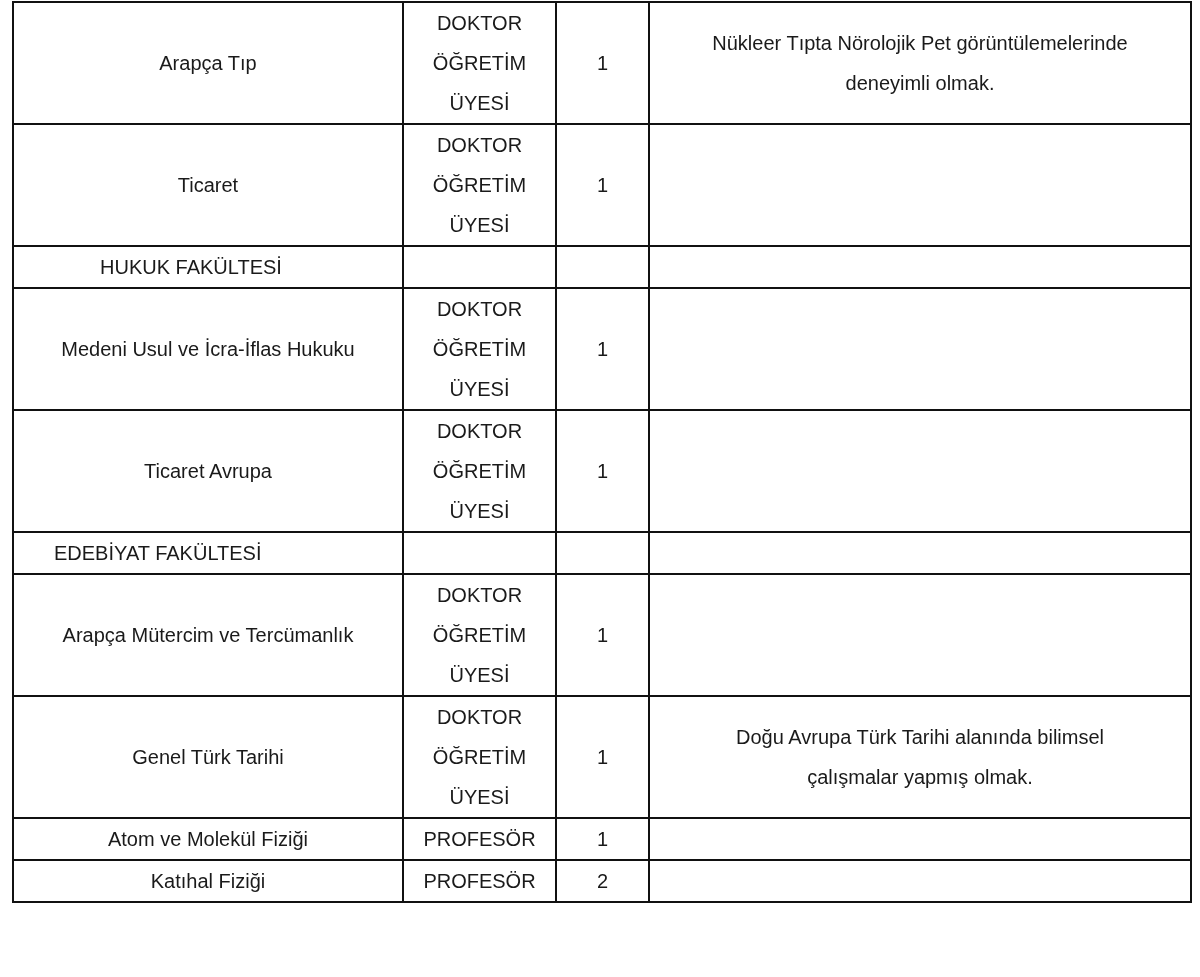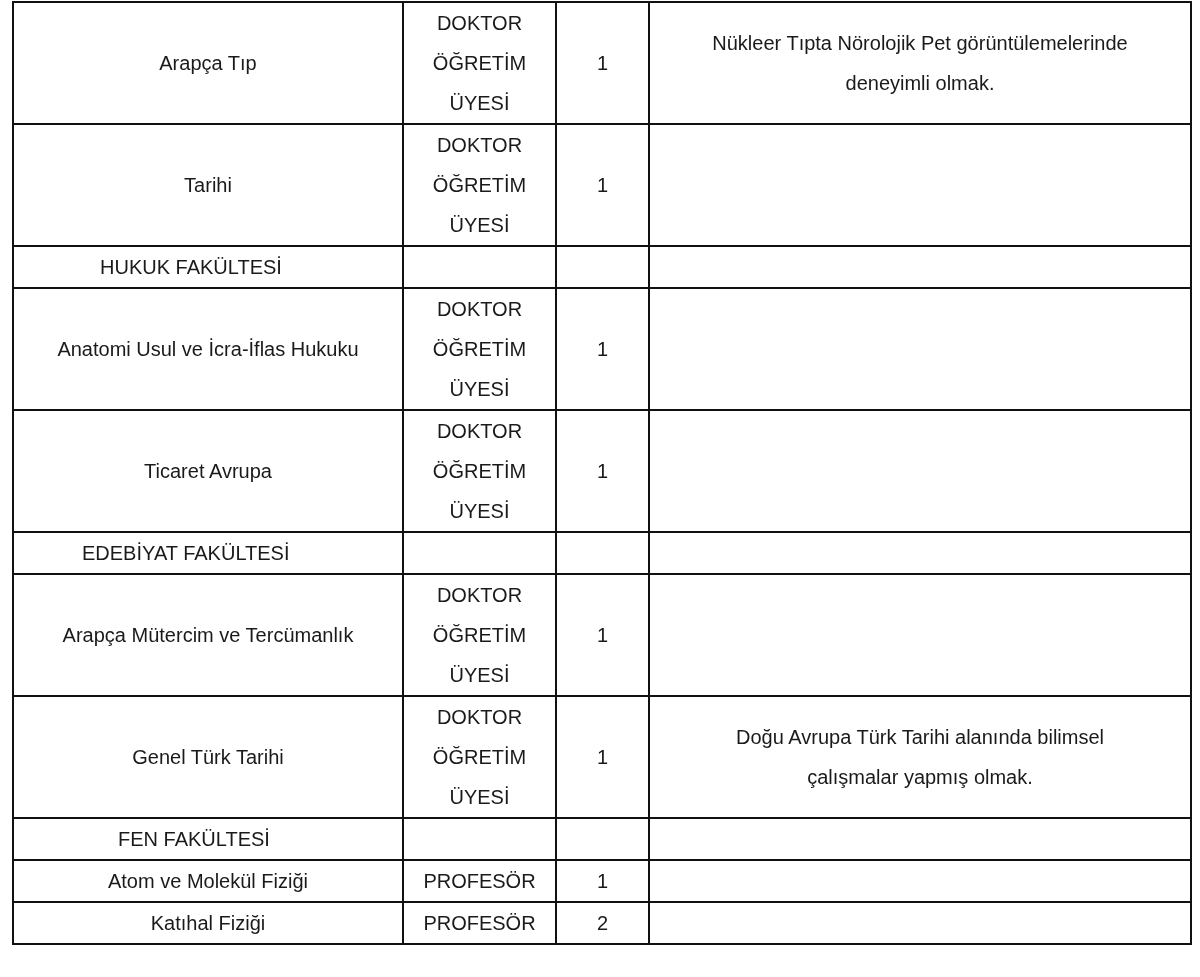--- a/index.html
+++ b/index.html
@@ -45,39 +45,39 @@
       <td class="c-title">
         <span class="title-line">DOKTOR</span>
         <span class="title-line">ÖĞRETİM</span>
         <span class="title-line">ÜYESİ</span>
       </td>
       <td>1</td>
       <td class="c-note">Nükleer Tıpta Nörolojik Pet görüntülemelerinde deneyimli olmak.</td>
     </tr>
 
     <tr class="row-tall">
-      <td>Tarihi</td>
+      <td>Ticaret</td>
       <td class="c-title">
         <span class="title-line">DOKTOR</span>
         <span class="title-line">ÖĞRETİM</span>
         <span class="title-line">ÜYESİ</span>
       </td>
       <td>1</td>
       <td class="c-note"></td>
     </tr>
 
     <tr class="row-short">
       <td class="c-faculty">HUKUK FAKÜLTESİ</td>
       <td></td>
       <td></td>
       <td></td>
     </tr>
 
     <tr class="row-tall">
-      <td>Anatomi Usul ve İcra-İflas Hukuku</td>
+      <td>Medeni Usul ve İcra-İflas Hukuku</td>
       <td class="c-title">
         <span class="title-line">DOKTOR</span>
         <span class="title-line">ÖĞRETİM</span>
         <span class="title-line">ÜYESİ</span>
       </td>
       <td>1</td>
       <td class="c-note"></td>
     </tr>
 
     <tr class="row-tall">
@@ -85,21 +85,21 @@
       <td class="c-title">
         <span class="title-line">DOKTOR</span>
         <span class="title-line">ÖĞRETİM</span>
         <span class="title-line">ÜYESİ</span>
       </td>
       <td>1</td>
       <td class="c-note"></td>
     </tr>
 
     <tr class="row-short">
-      <td class="c-faculty" style="padding-left:68px;">EDEBİYAT FAKÜLTESİ</td>
+      <td class="c-faculty" style="padding-left:40px;">EDEBİYAT FAKÜLTESİ</td>
       <td></td>
       <td></td>
       <td></td>
     </tr>
 
 
     <tr class="row-tall">
       <td>Arapça Mütercim ve Tercümanlık</td>
       <td class="c-title">
         <span class="title-line">DOKTOR</span>
@@ -114,26 +114,20 @@
       <td>Genel Türk Tarihi</td>
       <td class="c-title">
         <span class="title-line">DOKTOR</span>
         <span class="title-line">ÖĞRETİM</span>
         <span class="title-line">ÜYESİ</span>
       </td>
       <td>1</td>
       <td class="c-note">Doğu Avrupa Türk Tarihi alanında bilimsel çalışmalar yapmış olmak.</td>
     </tr>
 
-    <tr class="row-short">
-      <td class="c-faculty" style="padding-left:104px;">FEN FAKÜLTESİ</td>
-      <td></td>
-      <td></td>
-      <td></td>
-    </tr>
 
     <tr class="row-short">
       <td>Atom ve Molekül Fiziği</td>
       <td>PROFESÖR</td>
       <td>1</td>
       <td class="c-note"></td>
     </tr>
 
     <tr class="row-short">
       <td>Katıhal Fiziği</td>

